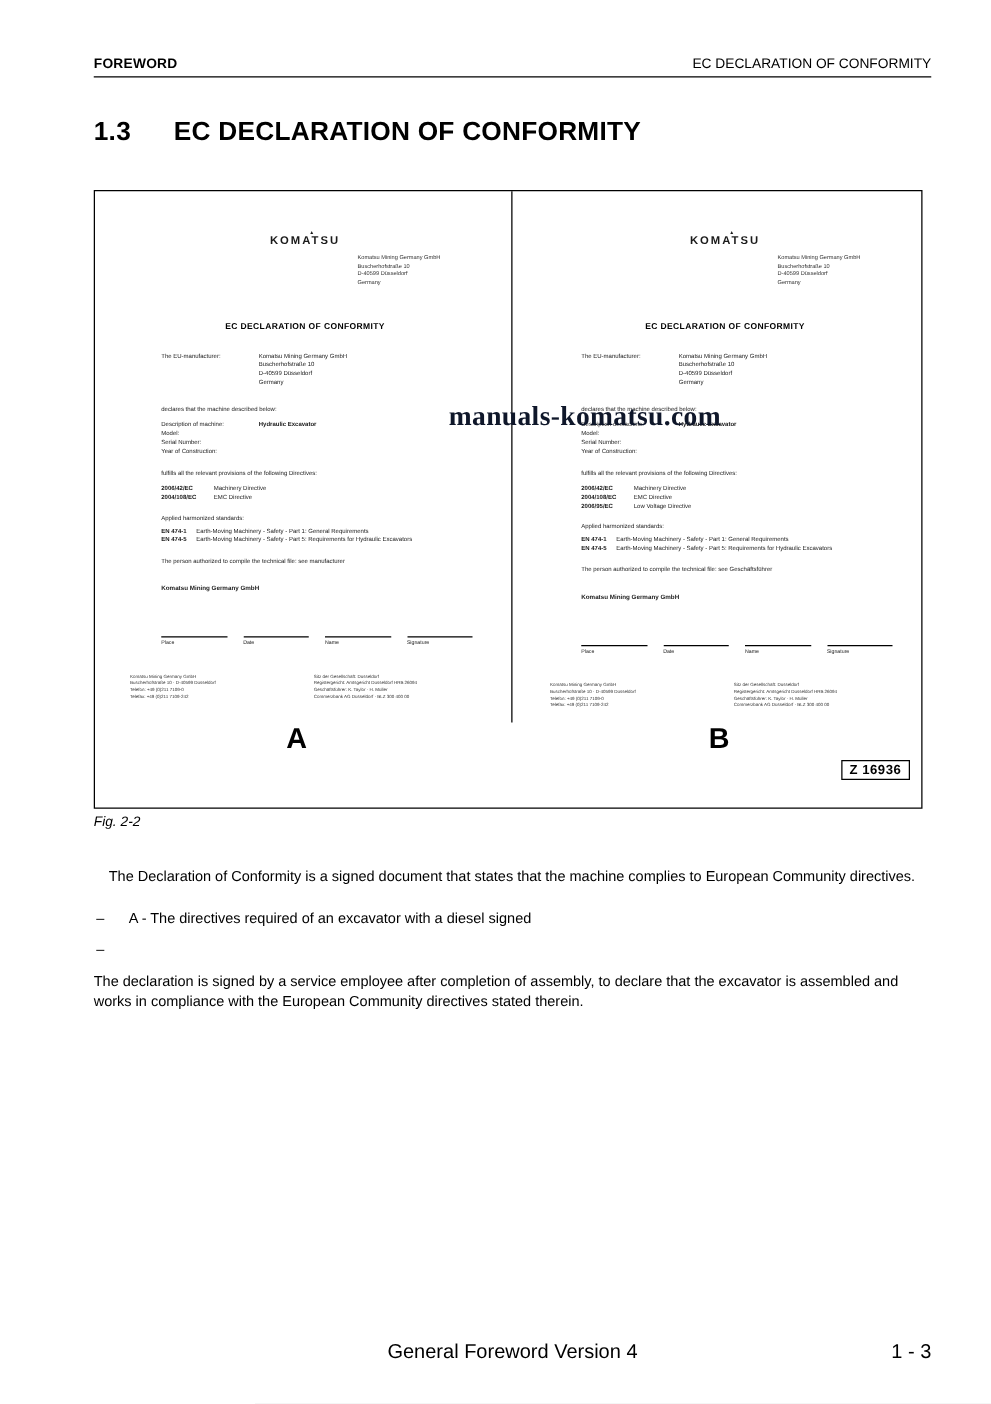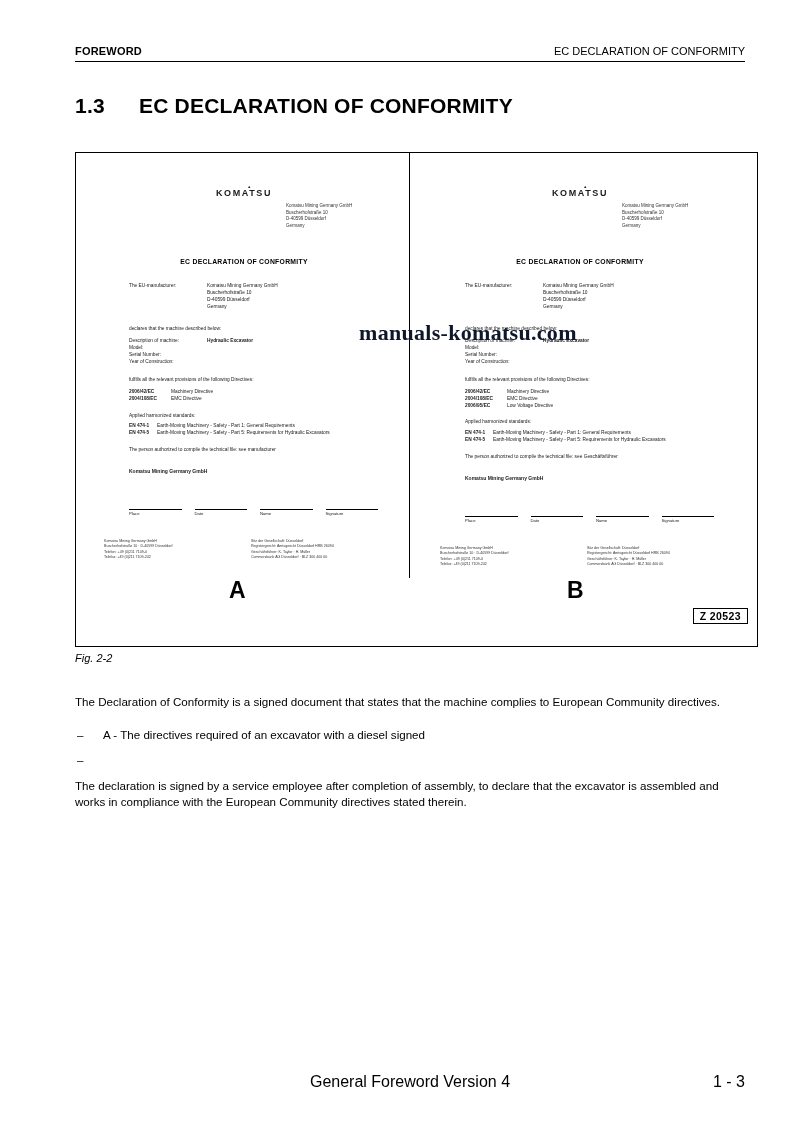--- a/index.html
+++ b/index.html
@@ -9,21 +9,21 @@
   
   .hdr{position:absolute;left:75px;top:45px;width:670px;display:flex;justify-content:space-between;font-size:11px;align-items:flex-end;}
   .hdr-left{font-weight:bold;letter-spacing:.2px;}
   .rule{position:absolute;left:75px;top:61px;width:670px;border-top:1.4px solid #000;}
 
   
   .section-heading{position:absolute;left:75px;top:94px;font-size:21px;font-weight:bold;display:flex;letter-spacing:.2px;}
   .sec-num{width:64px;flex:none;}
 
   
-  .figure{position:absolute;left:75px;top:152px;width:661px;height:493px;border:1.4px solid #000;background:#fff;padding-left:20px;}
+  .figure{position:absolute;left:75px;top:152px;width:661px;height:493px;border:1.4px solid #000;background:#fff;}
   .divider{position:absolute;left:333px;top:0;width:1.3px;height:425px;background:#000;}
 
   
   .doc{position:absolute;top:25px;width:300px;color:#1a1a1a;}
   .doc-a{left:18px;}
   .doc-b{left:354px;}
   .logo-wrap{text-align:center;margin-top:4px;}
   .logo{font-weight:bold;font-size:9px;letter-spacing:1.6px;position:relative;display:inline-block;}
   .logo .tri{position:absolute;top:-4px;left:56%;font-size:4px;letter-spacing:0;}
   .addr{margin:3px 0 0 192px;font-size:4.5px;line-height:1.45;color:#333;}
@@ -54,21 +54,21 @@
   .fig-letter{position:absolute;top:424px;font-size:23px;font-weight:bold;}
   .letter-a{left:153px;}
   .letter-b{left:491px;}
   .zbox{position:absolute;right:9px;top:455px;border:1.3px solid #000;padding:1px 6px;
         font-size:10.5px;font-weight:bold;letter-spacing:.4px;}
 
   .fig-caption{position:absolute;left:75px;top:652px;font-size:11px;font-style:italic;}
 
   
   .body-text{position:absolute;left:75px;top:694px;width:668px;font-size:11.6px;line-height:1.43;color:#000;}
-  .para1{margin:0 0 16px 0;}
+  .para1{margin:0 0 16px 12px;}
   .bullet{display:flex;margin:0 0 9px 0;}
   .dash{width:26px;flex:none;padding-left:2px;}
   .para2{margin:7px 0 0 0;}
 
   
   .footer{position:absolute;left:75px;top:1073px;width:670px;height:16px;font-size:16px;}
   .footer-center{position:absolute;left:0;right:0;text-align:center;}
   .footer-page{position:absolute;right:0;top:0;}
 </style>
 </head>
@@ -264,21 +264,21 @@
           <div>Registergericht: Amtsgericht Düsseldorf HRB 26094</div>
           <div>Geschäftsführer: K. Taylor · H. Müller</div>
           <div>Commerzbank AG Düsseldorf · BLZ 300 400 00</div>
         </div>
       </div>
     </div>
 
     <div class="watermark">manuals-komatsu.com</div>
     <div class="fig-letter letter-a">A</div>
     <div class="fig-letter letter-b">B</div>
-    <div class="zbox">Z 20523</div>
+    <div class="zbox">Z 16936</div>
   </div>
 
   <div class="fig-caption">Fig. 2-2</div>
 
   <div class="body-text">
     <p class="para1">The Declaration of Conformity is a signed document that states that the machine complies to European Community directives.</p>
     <div class="bullet">
       <span class="dash">–</span>
       <span>A - The directives required of an excavator with a diesel signed</span>
     </div>

